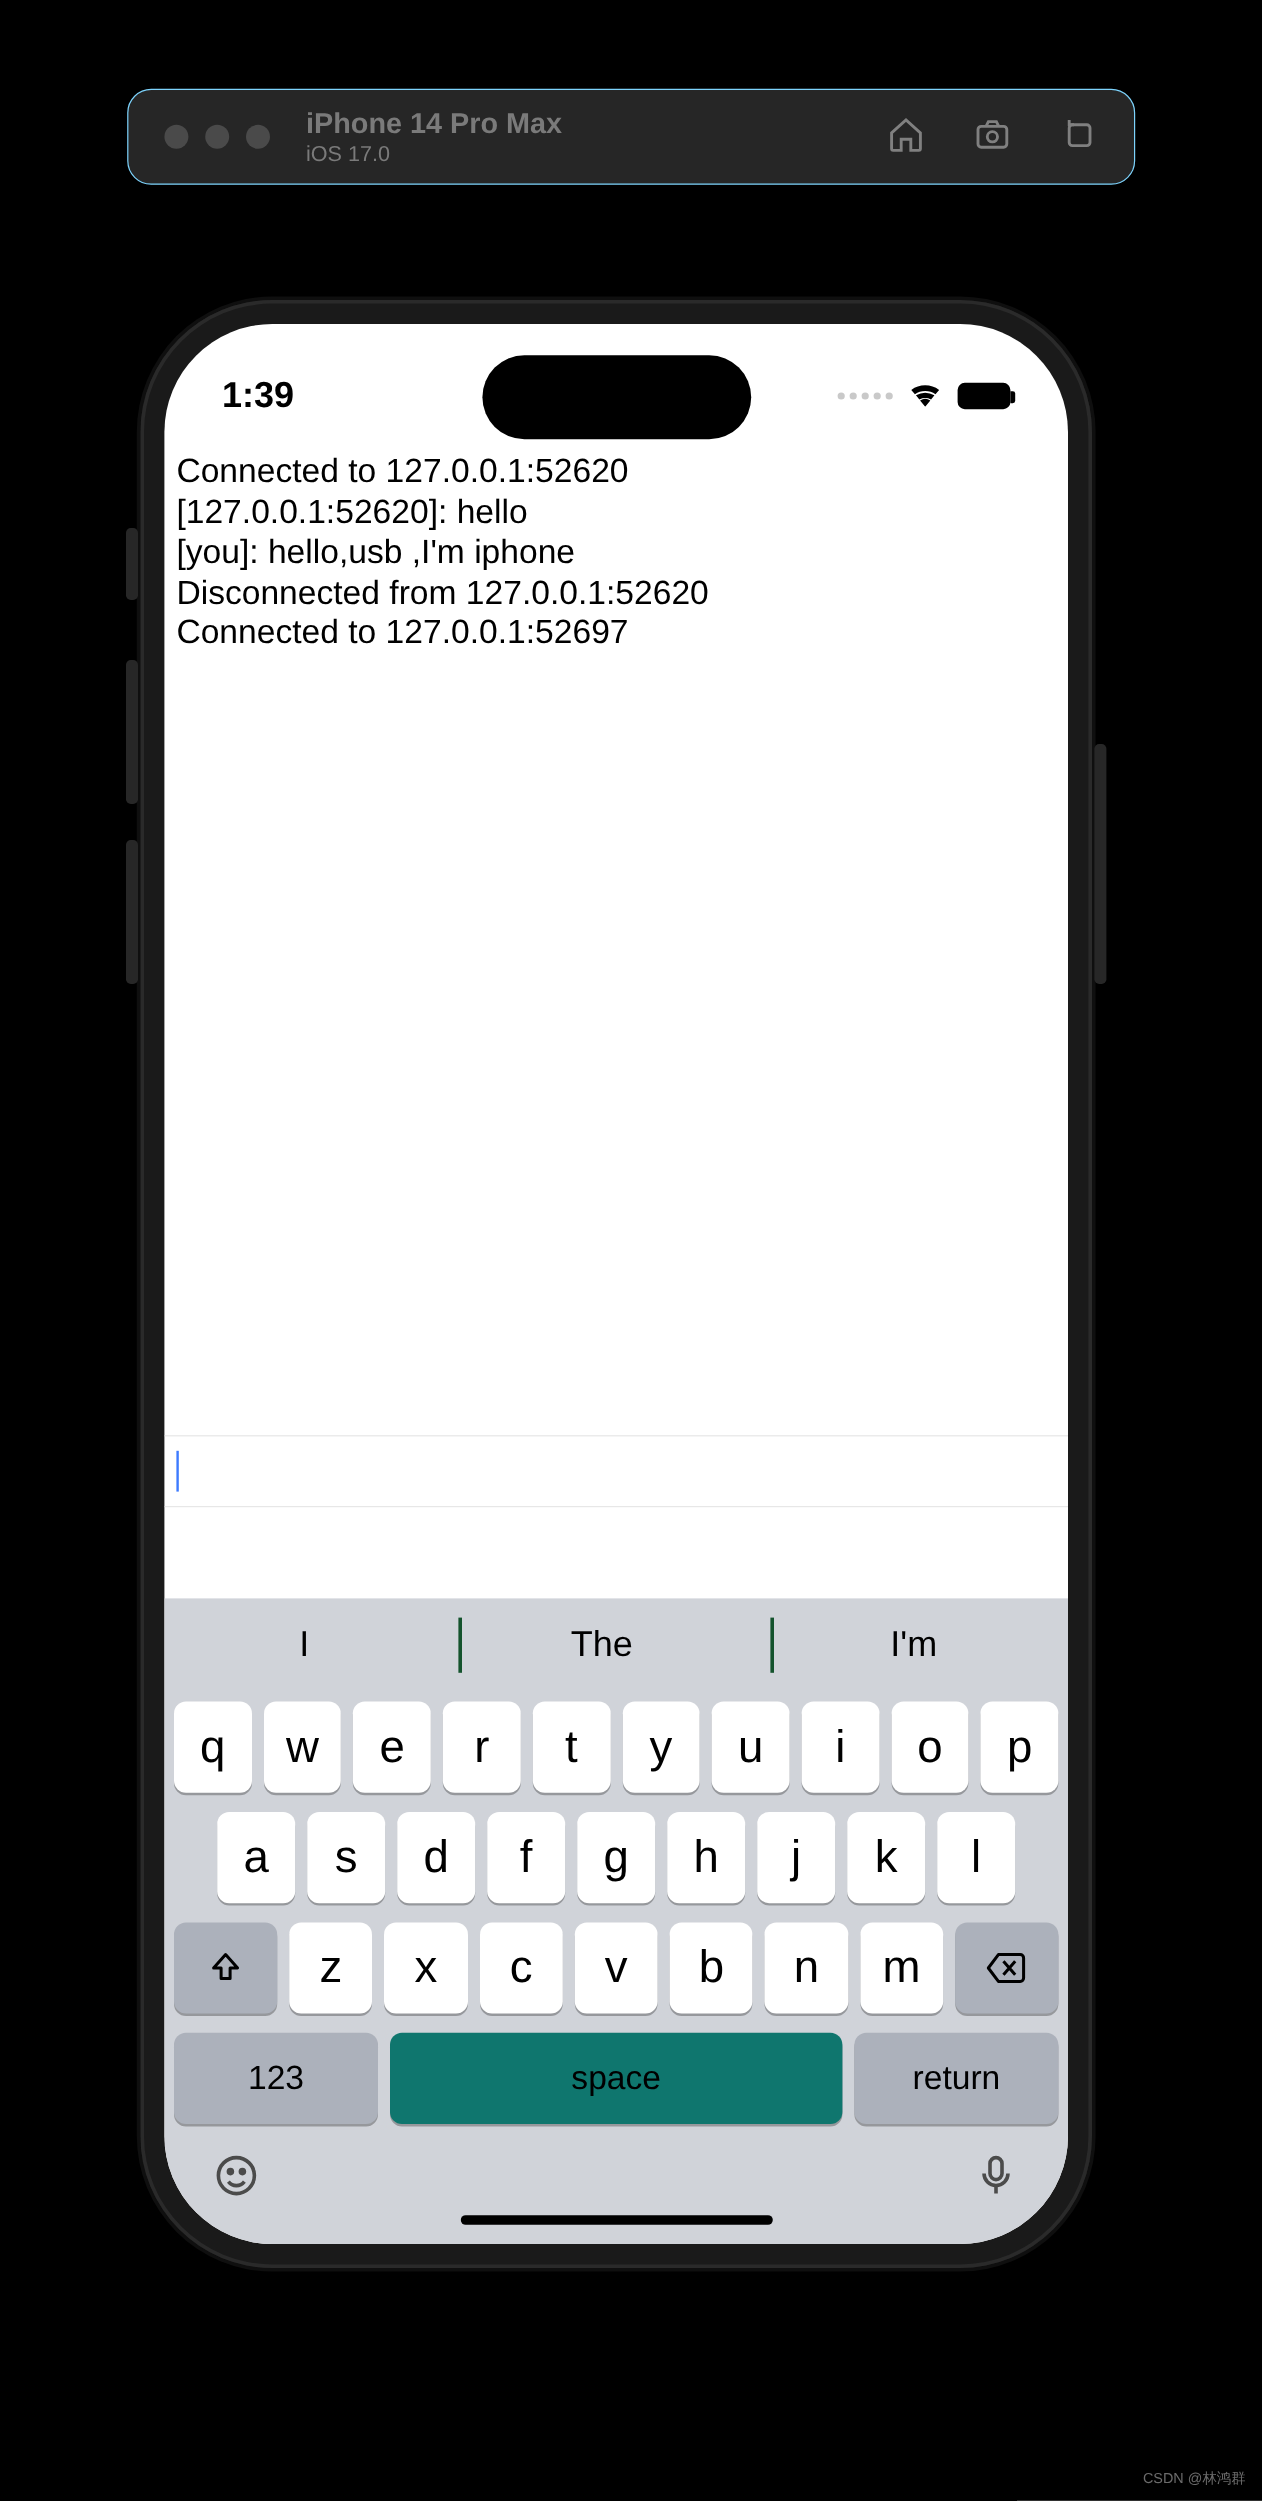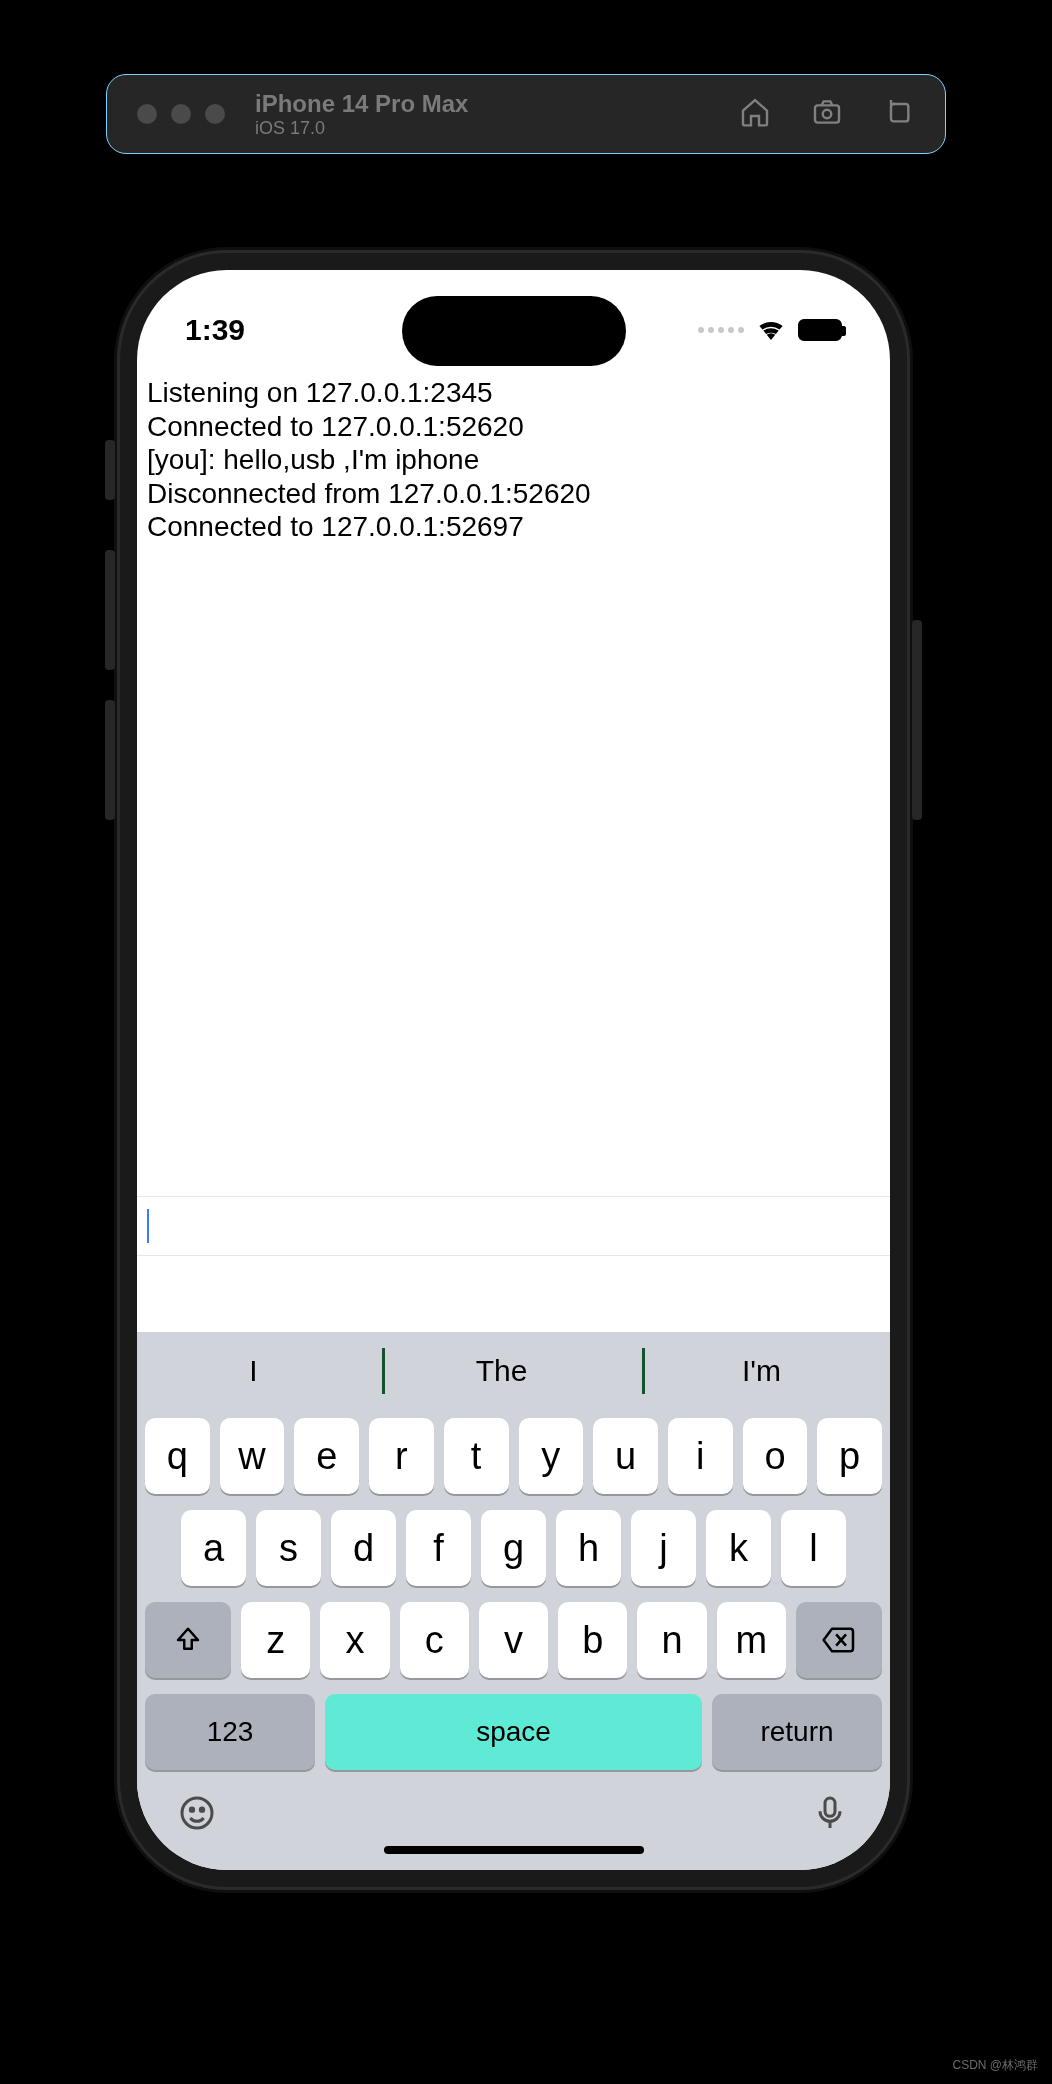--- a/index.html
+++ b/index.html
@@ -145,21 +145,21 @@
     color: #000;
   }
   .row2 { padding: 0 36px; }
   .key-mod {
     background: #acb1bb;
   }
   .key-shift, .key-bksp { flex: 0 0 86px; }
   .row3 { padding: 0; }
   .row4 .key { font-size: 28px; }
   .key-123 { flex: 0 0 170px; }
-  .key-space { flex: 1 1 auto; background: #5eead4; }
+  .key-space { flex: 1 1 auto; background: #0f766e; }
   .key-return { flex: 0 0 170px; }
 
   .kb-bottom {
     height: 90px;
     display: flex; align-items: center; justify-content: space-between;
     padding: 0 40px;
   }
   .kb-bottom svg { width: 40px; height: 40px; }
 
   .home-ind {
@@ -229,22 +229,22 @@
         <span class="wifi-ic">
           <svg width="30" height="22" viewBox="0 0 24 18">
               <path fill="#000" d="M12 18l3.5-4.3a6 6 0 0 0-7 0zM5 9.5a12 12 0 0 1 14 0l2.5-3A16 16 0 0 0 2.5 6.5zM8 13a9 9 0 0 1 8 0l2.3-2.8a12.5 12.5 0 0 0-12.6 0z"></path>
             </svg>
         </span>
         <span class="batt-ic"></span>
       </span>
     </div>
 
     <div class="log-area">
-      <div>Listening on 127.0.0.1:2345</div>
       <div>Connected to 127.0.0.1:52620</div>
+      <div>[127.0.0.1:52620]: hello</div>
       <div>[you]: hello,usb ,I'm iphone</div>
       <div>Disconnected from 127.0.0.1:52620</div>
       <div>Connected to 127.0.0.1:52697</div>
     </div>
 
     <div class="input-row">
       <span class="caret"></span>
       <span></span>
     </div>
     <div class="input-gap"></div>

